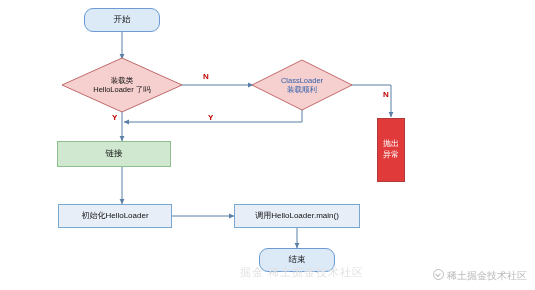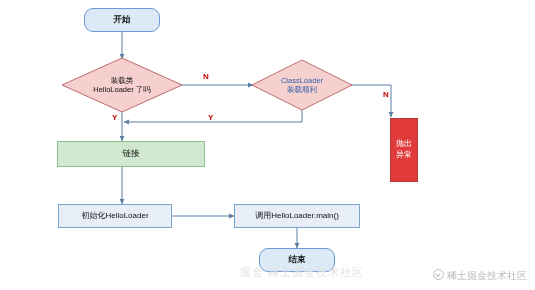--- a/index.html
+++ b/index.html
@@ -23,40 +23,38 @@
     display:flex;align-items:center;justify-content:center;
     text-align:center;
     line-height:1.15;
     color:#111111;
   }
   .rounded{
     border-radius:9px;
     border:1px solid #6b9bd2;
     background:#dce9f7;
     font-size:8.5px;
-    font-weight:bold;
   }
   .rect{
     border:1px solid #7aa7cf;
     background:#e8eef7;
     font-size:8px;
     text-align:center;
   }
   .rect-green{
     border:1px solid #8cc08c;
     background:#cfe8cf;
     font-size:8.5px;
   }
   .rect-red{
     border:1px solid #b33a3a;
     background:#e03a3a;
     color:#ffffff;
     font-size:8px;
     line-height:1.35;
-    margin-left:13px;
   }
   .diamond-wrap{
     position:absolute;
   }
   .diamond-label{
     position:absolute;left:0;top:0;width:100%;height:100%;
     display:flex;align-items:center;justify-content:center;
     flex-direction:column;
     font-size:7.5px;color:#111111;text-align:right;line-height:1.25;
     z-index:2;
@@ -151,21 +149,21 @@
       <span>ClassLoader</span>
       <span>装载顺利</span>
     </div>
   </div>
 
   <div class="node rect-red" style="left:377px;top:118px;width:28px;height:64px;flex-direction:column;">
     <span>抛出</span>
     <span>异常</span>
   </div>
 
-  <div class="node rect-green" style="left:57px;top:141px;width:148px;height:26px;">
+  <div class="node rect-green" style="left:57px;top:141px;width:114px;height:26px;">
     <span>链接</span>
   </div>
 
   <div class="node rect" style="left:58px;top:204px;width:114px;height:24px;">
     <span>初始化HelloLoader</span>
   </div>
 
   <div class="node rect" style="left:234px;top:204px;width:126px;height:24px;">
     <span>调用HelloLoader.main()</span>
   </div>

